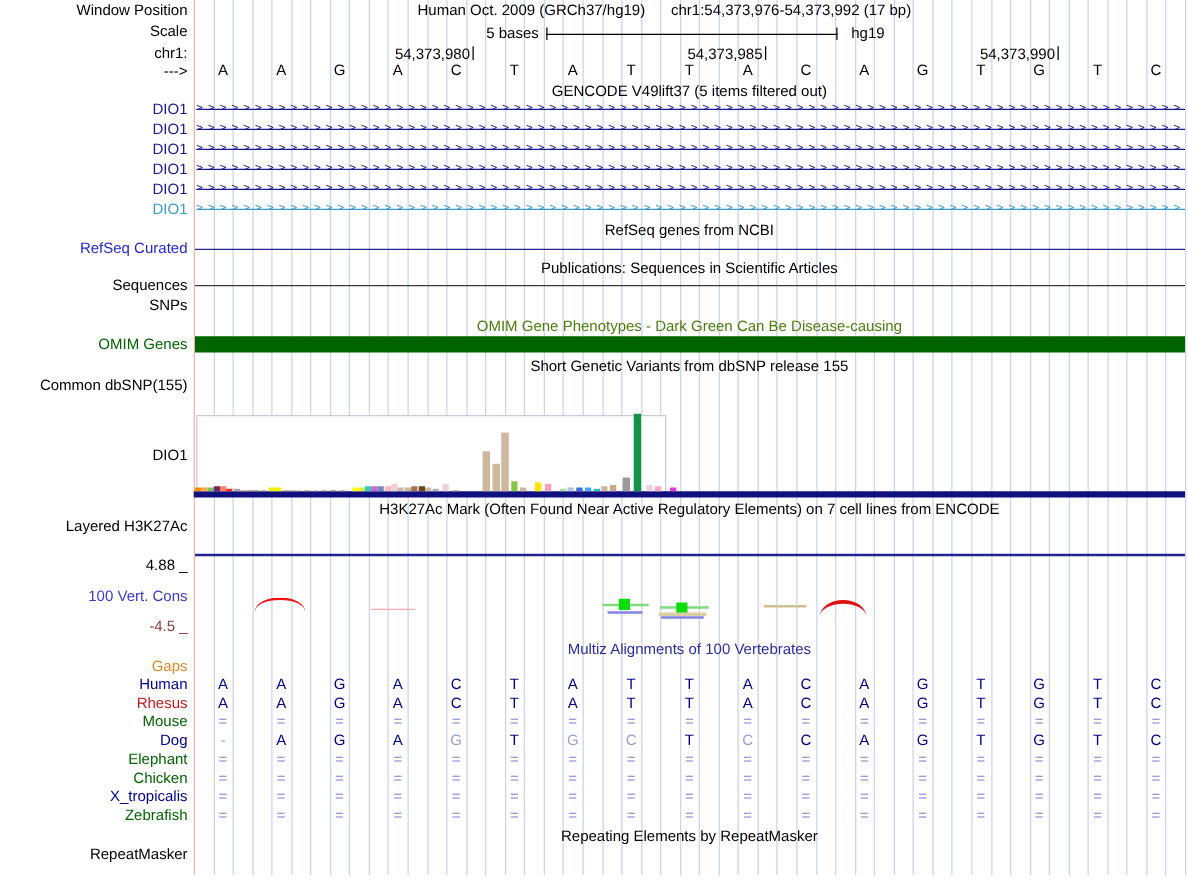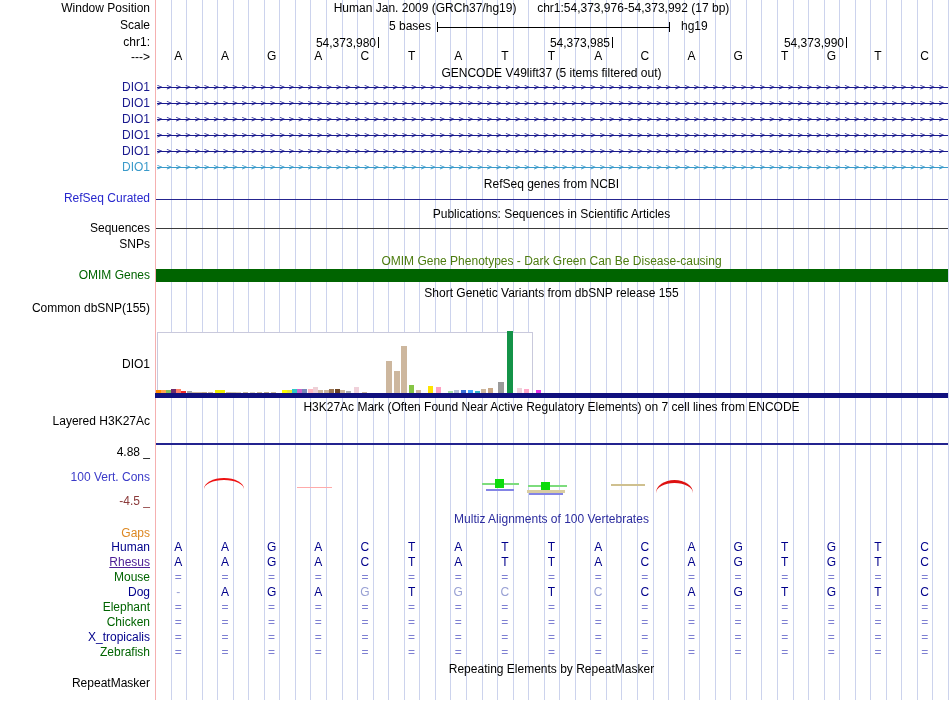--- a/index.html
+++ b/index.html
@@ -16,21 +16,21 @@
   .arrowrow .heads{position:absolute;left:0;top:0;width:100%;height:13px;line-height:13px;
                    font-family:"DejaVu Sans Mono",monospace;font-size:9px;letter-spacing:4px;white-space:nowrap;}
 </style>
 </head>
 <body>
 
 <div id="browser">
 
   <div class="lbl" style="top:2px">Window Position</div>
   <div class="ttl" style="top:2px;left:135px">
-    <span>Human Jan. 2009 (GRCh37/hg19)</span>
+    <span>Human Oct. 2009 (GRCh37/hg19)</span>
     <span style="display:inline-block;width:14px"></span>
     <span>chr1:54,373,976-54,373,992 (17 bp)</span>
   </div>
 
   <div class="lbl" style="top:19px">Scale</div>
   <div style="position:absolute;left:155px;top:19px;width:276px;text-align:right;z-index:3">5 bases</div>
   <div class="feat" style="left:437px;top:27px;width:233px;height:1px;background:#000"></div>
   <div class="feat" style="left:437px;top:22px;width:1px;height:10px;background:#000"></div>
   <div class="feat" style="left:669px;top:22px;width:1px;height:10px;background:#000"></div>
   <div style="position:absolute;left:681px;top:19px;z-index:3">hg19</div>
@@ -255,21 +255,21 @@
     <div class="cell" style="position: absolute; left: 481.529px; top: 541px; width: 46.6471px; color: rgb(0, 0, 139);">T</div>
     <div class="cell" style="position: absolute; left: 528.176px; top: 541px; width: 46.6471px; color: rgb(0, 0, 139);">T</div>
     <div class="cell" style="position: absolute; left: 574.824px; top: 541px; width: 46.6471px; color: rgb(0, 0, 139);">A</div>
     <div class="cell" style="position: absolute; left: 621.471px; top: 541px; width: 46.6471px; color: rgb(0, 0, 139);">C</div>
     <div class="cell" style="position: absolute; left: 668.118px; top: 541px; width: 46.6471px; color: rgb(0, 0, 139);">A</div>
     <div class="cell" style="position: absolute; left: 714.765px; top: 541px; width: 46.6471px; color: rgb(0, 0, 139);">G</div>
     <div class="cell" style="position: absolute; left: 761.412px; top: 541px; width: 46.6471px; color: rgb(0, 0, 139);">T</div>
     <div class="cell" style="position: absolute; left: 808.059px; top: 541px; width: 46.6471px; color: rgb(0, 0, 139);">G</div>
     <div class="cell" style="position: absolute; left: 854.706px; top: 541px; width: 46.6471px; color: rgb(0, 0, 139);">T</div>
     <div class="cell" style="position: absolute; left: 901.353px; top: 541px; width: 46.6471px; color: rgb(0, 0, 139);">C</div>
-    <div class="lbl" style="position: absolute; top: 556px; color: #4c1d95; text-decoration: underline;">Rhesus</div>
+    <div class="lbl" style="position: absolute; top: 556px; color: #b91c1c;">Rhesus</div>
     <div class="cell" style="position: absolute; left: 155px; top: 556px; width: 46.6471px; color: rgb(0, 0, 139);">A</div>
     <div class="cell" style="position: absolute; left: 201.647px; top: 556px; width: 46.6471px; color: rgb(0, 0, 139);">A</div>
     <div class="cell" style="position: absolute; left: 248.294px; top: 556px; width: 46.6471px; color: rgb(0, 0, 139);">G</div>
     <div class="cell" style="position: absolute; left: 294.941px; top: 556px; width: 46.6471px; color: rgb(0, 0, 139);">A</div>
     <div class="cell" style="position: absolute; left: 341.588px; top: 556px; width: 46.6471px; color: rgb(0, 0, 139);">C</div>
     <div class="cell" style="position: absolute; left: 388.235px; top: 556px; width: 46.6471px; color: rgb(0, 0, 139);">T</div>
     <div class="cell" style="position: absolute; left: 434.882px; top: 556px; width: 46.6471px; color: rgb(0, 0, 139);">A</div>
     <div class="cell" style="position: absolute; left: 481.529px; top: 556px; width: 46.6471px; color: rgb(0, 0, 139);">T</div>
     <div class="cell" style="position: absolute; left: 528.176px; top: 556px; width: 46.6471px; color: rgb(0, 0, 139);">T</div>
     <div class="cell" style="position: absolute; left: 574.824px; top: 556px; width: 46.6471px; color: rgb(0, 0, 139);">A</div>

